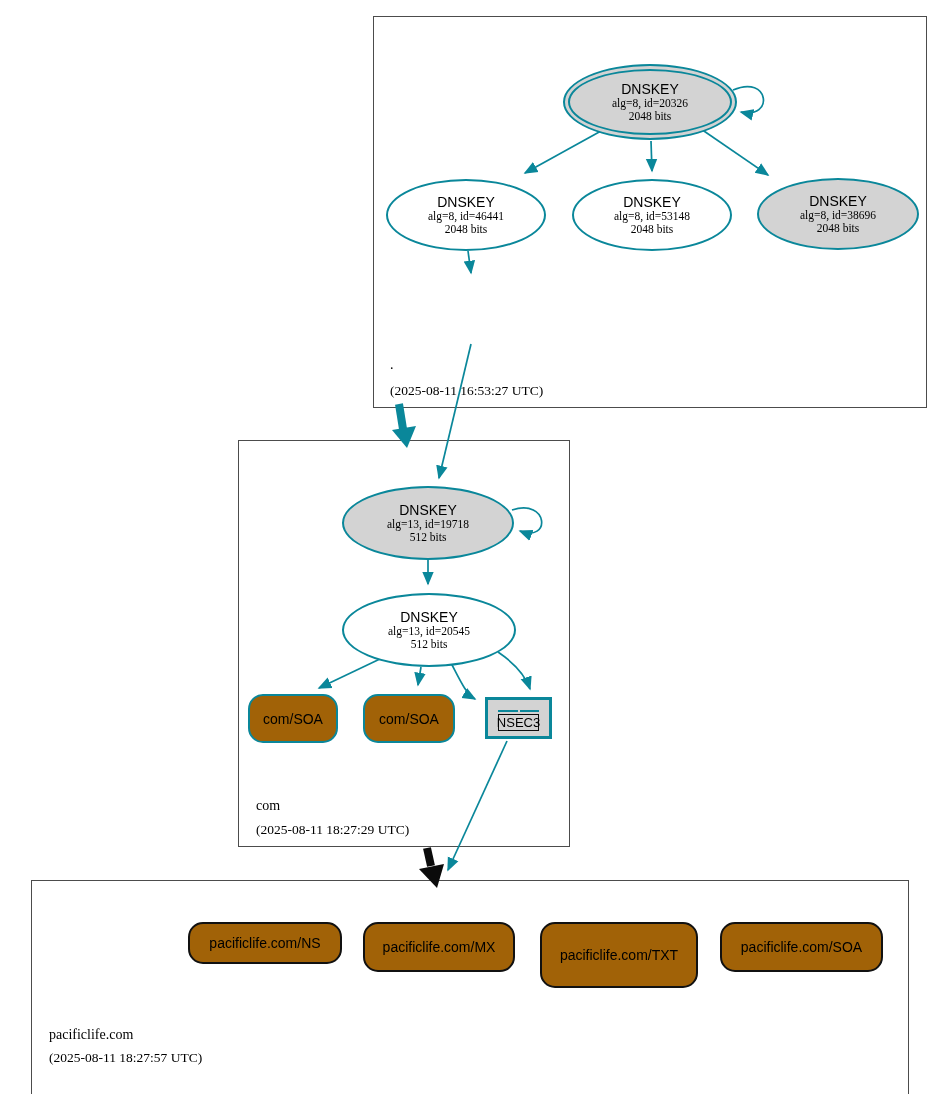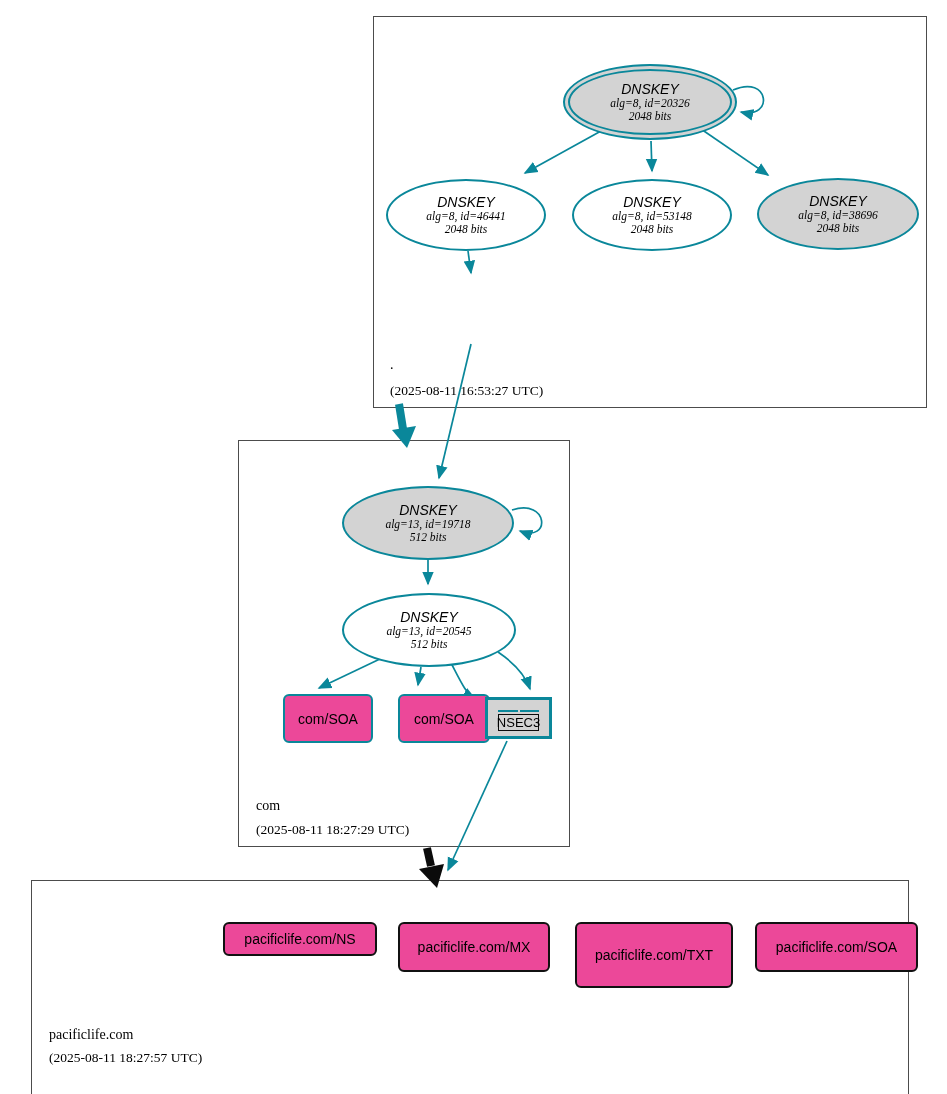--- a/index.html
+++ b/index.html
@@ -41,21 +41,20 @@
     white-space: nowrap;
   }
   .node {
     position: absolute;
     z-index: 2;
     display: flex;
     flex-direction: column;
     align-items: center;
     justify-content: center;
     text-align: left;
-    font-style: italic;
   }
   .ellipse {
     border: 2px solid #0a879a;
     border-radius: 50%;
     background: #ffffff;
   }
   .ellipse.gray { background: #d3d3d3; }
   .ring {
     position: absolute;
     inset: 3px;
@@ -74,26 +73,25 @@
     font-size: 11.5px;
     line-height: 13px;
     color: #000;
   }
   .rrset {
     position: absolute;
     z-index: 2;
     display: flex;
     align-items: center;
     justify-content: center;
-    background: #ec4899;
-    border-radius: 6px;
+    background: #a16207;
+    border-radius: 15px;
     font-size: 14px;
     color: #000;
     white-space: nowrap;
-    margin-left: 35px;
   }
   .rrset.teal { border: 2px solid #0a879a; }
   .rrset.black { border: 2px solid #111111; }
   .nsec3-node {
     position: absolute;
     z-index: 2;
     background: #d3d3d3;
     border: 3px solid #0a879a;
     padding: 10px;
     display: flex;
@@ -221,21 +219,21 @@
   </div>
 
   <div class="nsec3-node" style="left:485px; top:697px; width:67px; height:42px;">
     <div class="nsec3-top">
       <div class="nsec3-cell"></div>
       <div class="nsec3-cell"></div>
     </div>
     <div class="nsec3-label">NSEC3</div>
   </div>
 
-  <div class="rrset black" style="left:188px; top:922px; width:154px; height:34px;">
+  <div class="rrset black" style="left:188px; top:922px; width:154px; height:42px;">
     <span>pacificlife.com/NS</span>
   </div>
   <div class="rrset black" style="left:363px; top:922px; width:152px; height:50px;">
     <span>pacificlife.com/MX</span>
   </div>
   <div class="rrset black" style="left:540px; top:922px; width:158px; height:66px;">
     <span>pacificlife.com/TXT</span>
   </div>
   <div class="rrset black" style="left:720px; top:922px; width:163px; height:50px;">
     <span>pacificlife.com/SOA</span>

